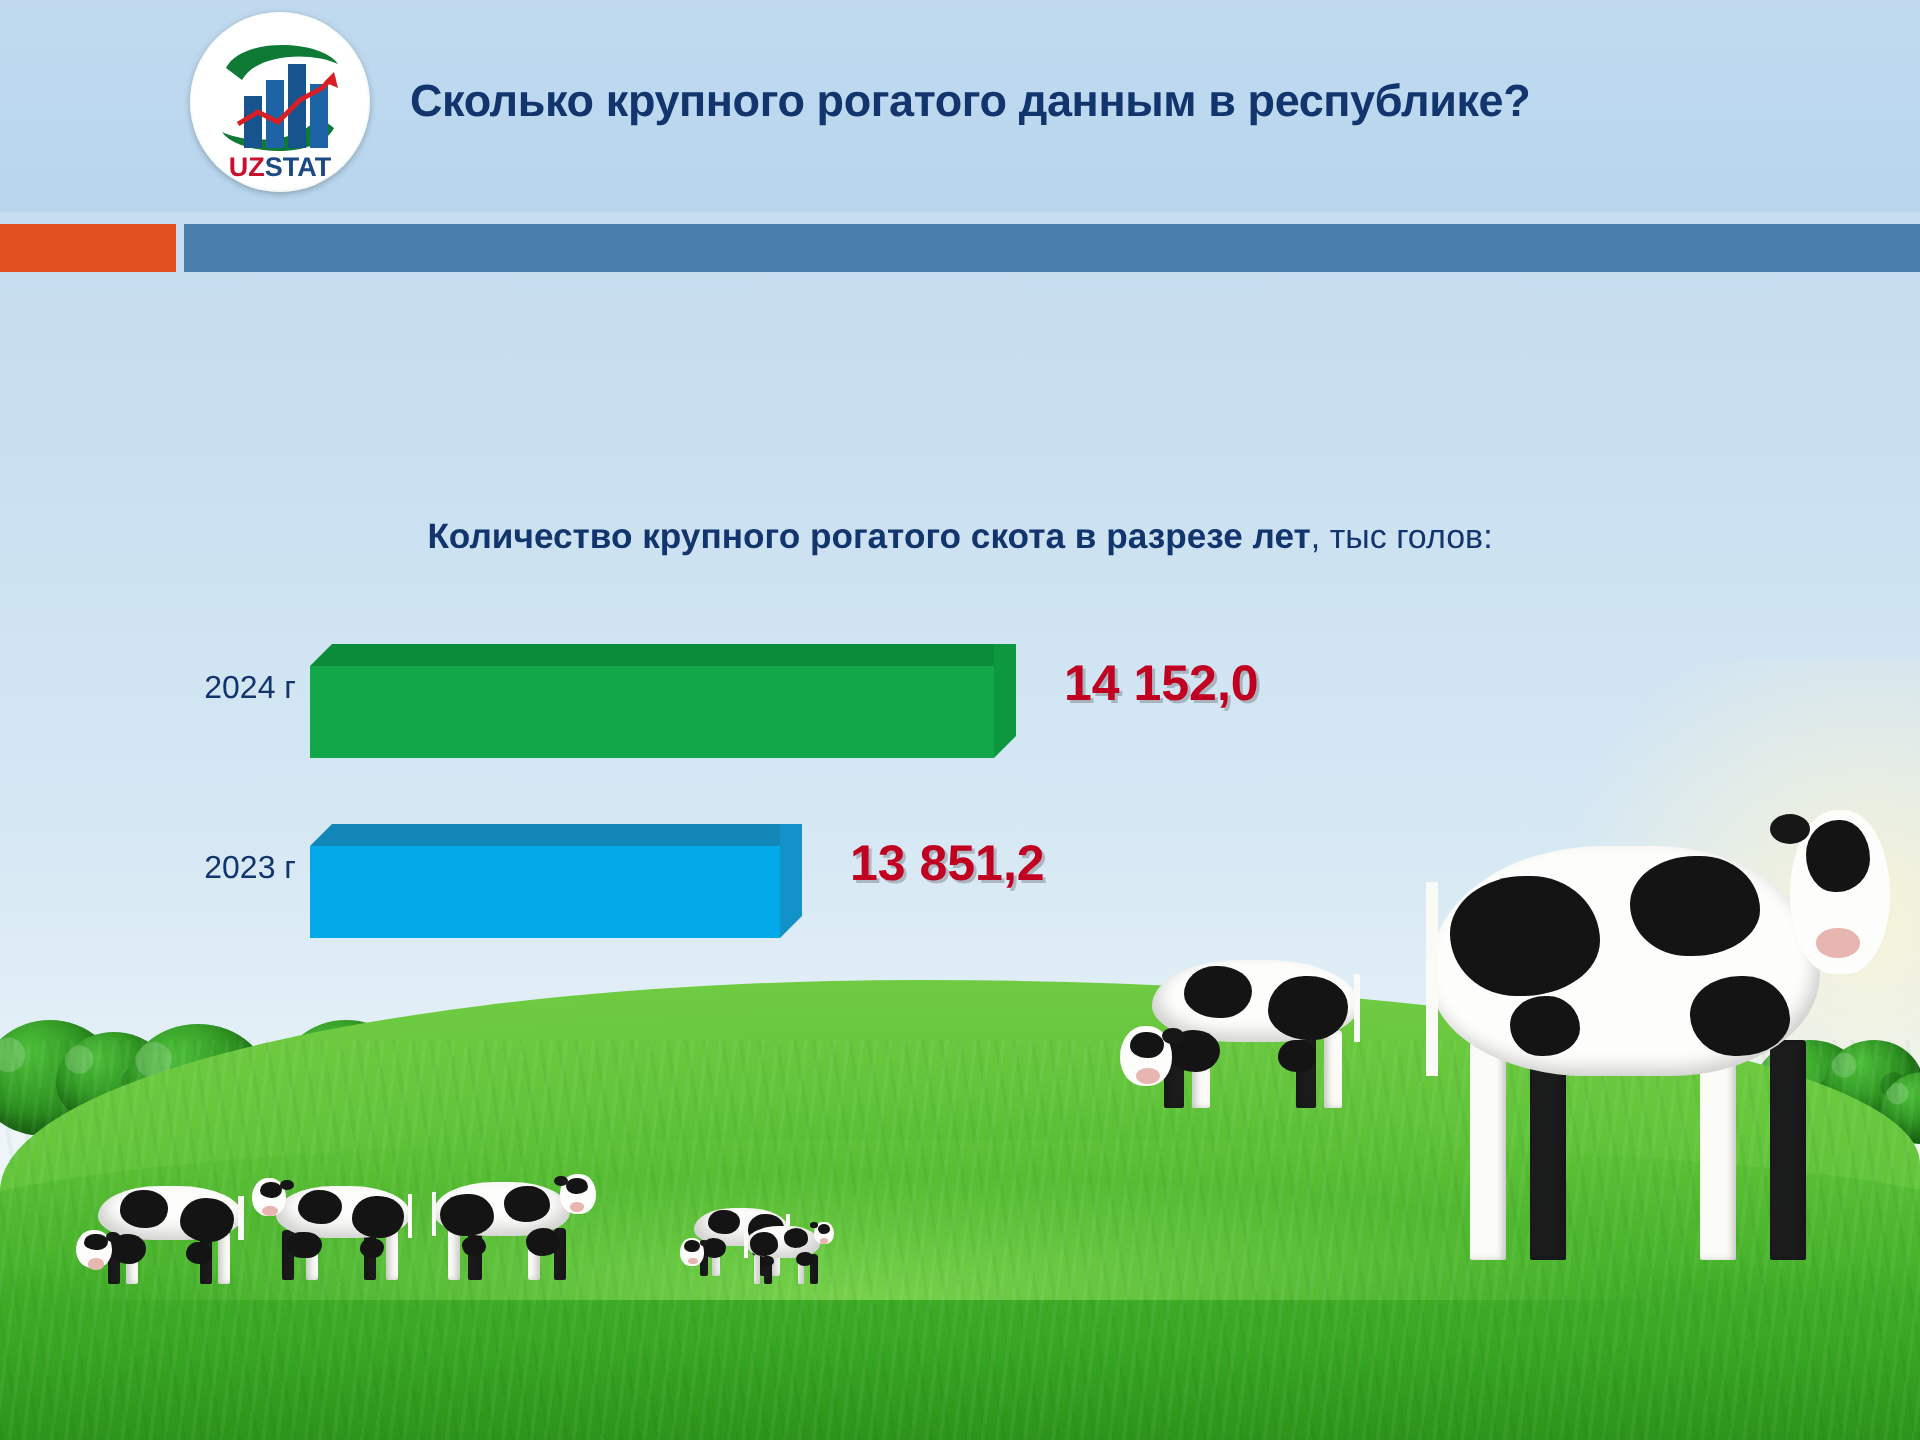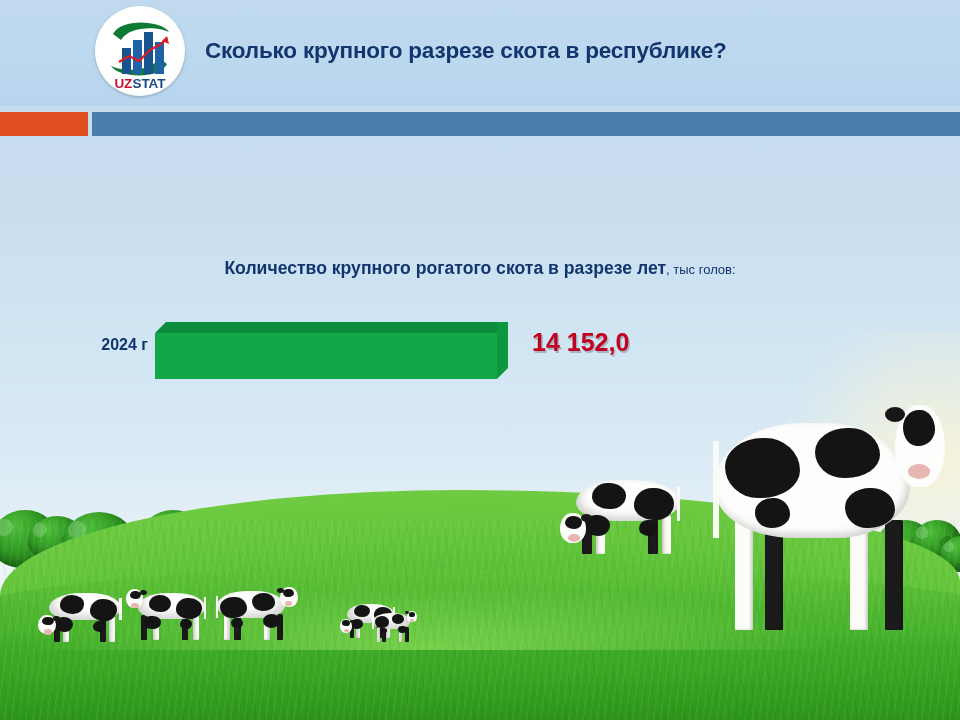--- a/index.html
+++ b/index.html
@@ -89,28 +89,28 @@
   
   .intro{
     position:absolute;left:66px;top:146px;width:828px;
     text-align:center;color:#13448a;font-size:19.4px;line-height:27px;
   }
   .chart-caption{
     position:absolute;left:60px;top:258px;width:840px;text-align:center;
     color:#12356e;font-size:17.6px;
   }
   .chart-caption .strong{font-weight:bold;}
-  .chart-caption .light{font-weight:normal;font-size:13px;}
+  .chart-caption .light{font-weight:normal;font-size:17px;}
 
   
   .chart{position:absolute;left:0;top:300px;width:960px;height:270px;}
   .row{position:absolute;left:0;width:960px;height:90px;}
   .ylabel{
     position:absolute;left:48px;width:100px;text-align:right;
-    font-size:16px;font-weight:bold;color:#12356e;
+    font-size:16px;font-weight:normal;color:#12356e;
   }
   .bar3d{position:absolute;}
   .bar-front{position:absolute;left:0;bottom:0;}
   .bar-top{position:absolute;left:0;top:0;}
   .bar-side{position:absolute;top:0;}
   .value{
     position:absolute;font-size:25px;font-weight:bold;color:#c10021;
     text-shadow:1.5px 1.5px 0 rgba(90,90,95,.35);
     white-space:nowrap;
   }
@@ -291,21 +291,21 @@
         <rect x="38" y="34" width="9" height="34" fill="#1d63a5"></rect>
         <rect x="49" y="26" width="9" height="42" fill="#17538c"></rect>
         <rect x="60" y="36" width="9" height="32" fill="#1d63a5"></rect>
         <polyline points="24,56 34,50 44,55 55,44 66,38 72,32" fill="none" stroke="#d91f26" stroke-width="2.4"></polyline>
         <polygon points="72,30 74,38 67,35" fill="#d91f26"></polygon>
         <text x="45" y="82" text-anchor="middle" font-family="Liberation Sans, sans-serif" font-size="13.5" font-weight="bold">
           <tspan fill="#c8102e">UZ</tspan><tspan fill="#1b4a86">STAT</tspan>
         </text>
       </svg>
     </div>
-    <div class="title">Сколько крупного разрезе скота в республике?</div>
+    <div class="title">Сколько крупного рогатого данным в республике?</div>
   </div>
 
   <div class="bandrow">
     <div class="band-orange"></div>
     <div class="band-blue"></div>
   </div>
 
 
   <div class="chart-caption">
     <span class="strong">Количество крупного рогатого скота в разрезе лет</span><span class="light">, тыс голов:</span>
@@ -314,15 +314,24 @@
   <div class="chart" id="chart">
       <div class="row" style="top: 0px;">
         <div class="ylabel" style="top: 36px;">2024 г</div>
         <div class="bar3d" style="left: 155px; top: 22px; width: 353px; height: 57px;">
           <div class="bar-top" style="width: 353px; height: 11px; background: rgb(11, 140, 58); clip-path: polygon(11px 0px, 100% 0px, 342px 100%, 0px 100%);"></div>
           <div class="bar-side" style="left: 342px; top: 0px; width: 11px; height: 57px; background: rgb(13, 152, 64); clip-path: polygon(0px 0px, 100% 0px, 100% 46px, 0px 100%);"></div>
           <div class="bar-front" style="width: 342px; height: 46px; background: rgb(18, 168, 74);"></div>
         </div>
         <div class="value" style="left: 532px; top: 28px;">14 152,0</div>
       </div>
+      <div class="row" style="top: 90px;">
+        <div class="ylabel" style="top: 36px;">2023 г</div>
+        <div class="bar3d" style="left: 155px; top: 22px; width: 246px; height: 57px;">
+          <div class="bar-top" style="width: 246px; height: 11px; background: rgb(18, 135, 184); clip-path: polygon(11px 0px, 100% 0px, 235px 100%, 0px 100%);"></div>
+          <div class="bar-side" style="left: 235px; top: 0px; width: 11px; height: 57px; background: rgb(19, 146, 201); clip-path: polygon(0px 0px, 100% 0px, 100% 46px, 0px 100%);"></div>
+          <div class="bar-front" style="width: 235px; height: 46px; background: rgb(3, 169, 232);"></div>
+        </div>
+        <div class="value" style="left: 425px; top: 28px;">13 851,2</div>
+      </div>
     </div>
 
 </div>
 
 </body></html>

